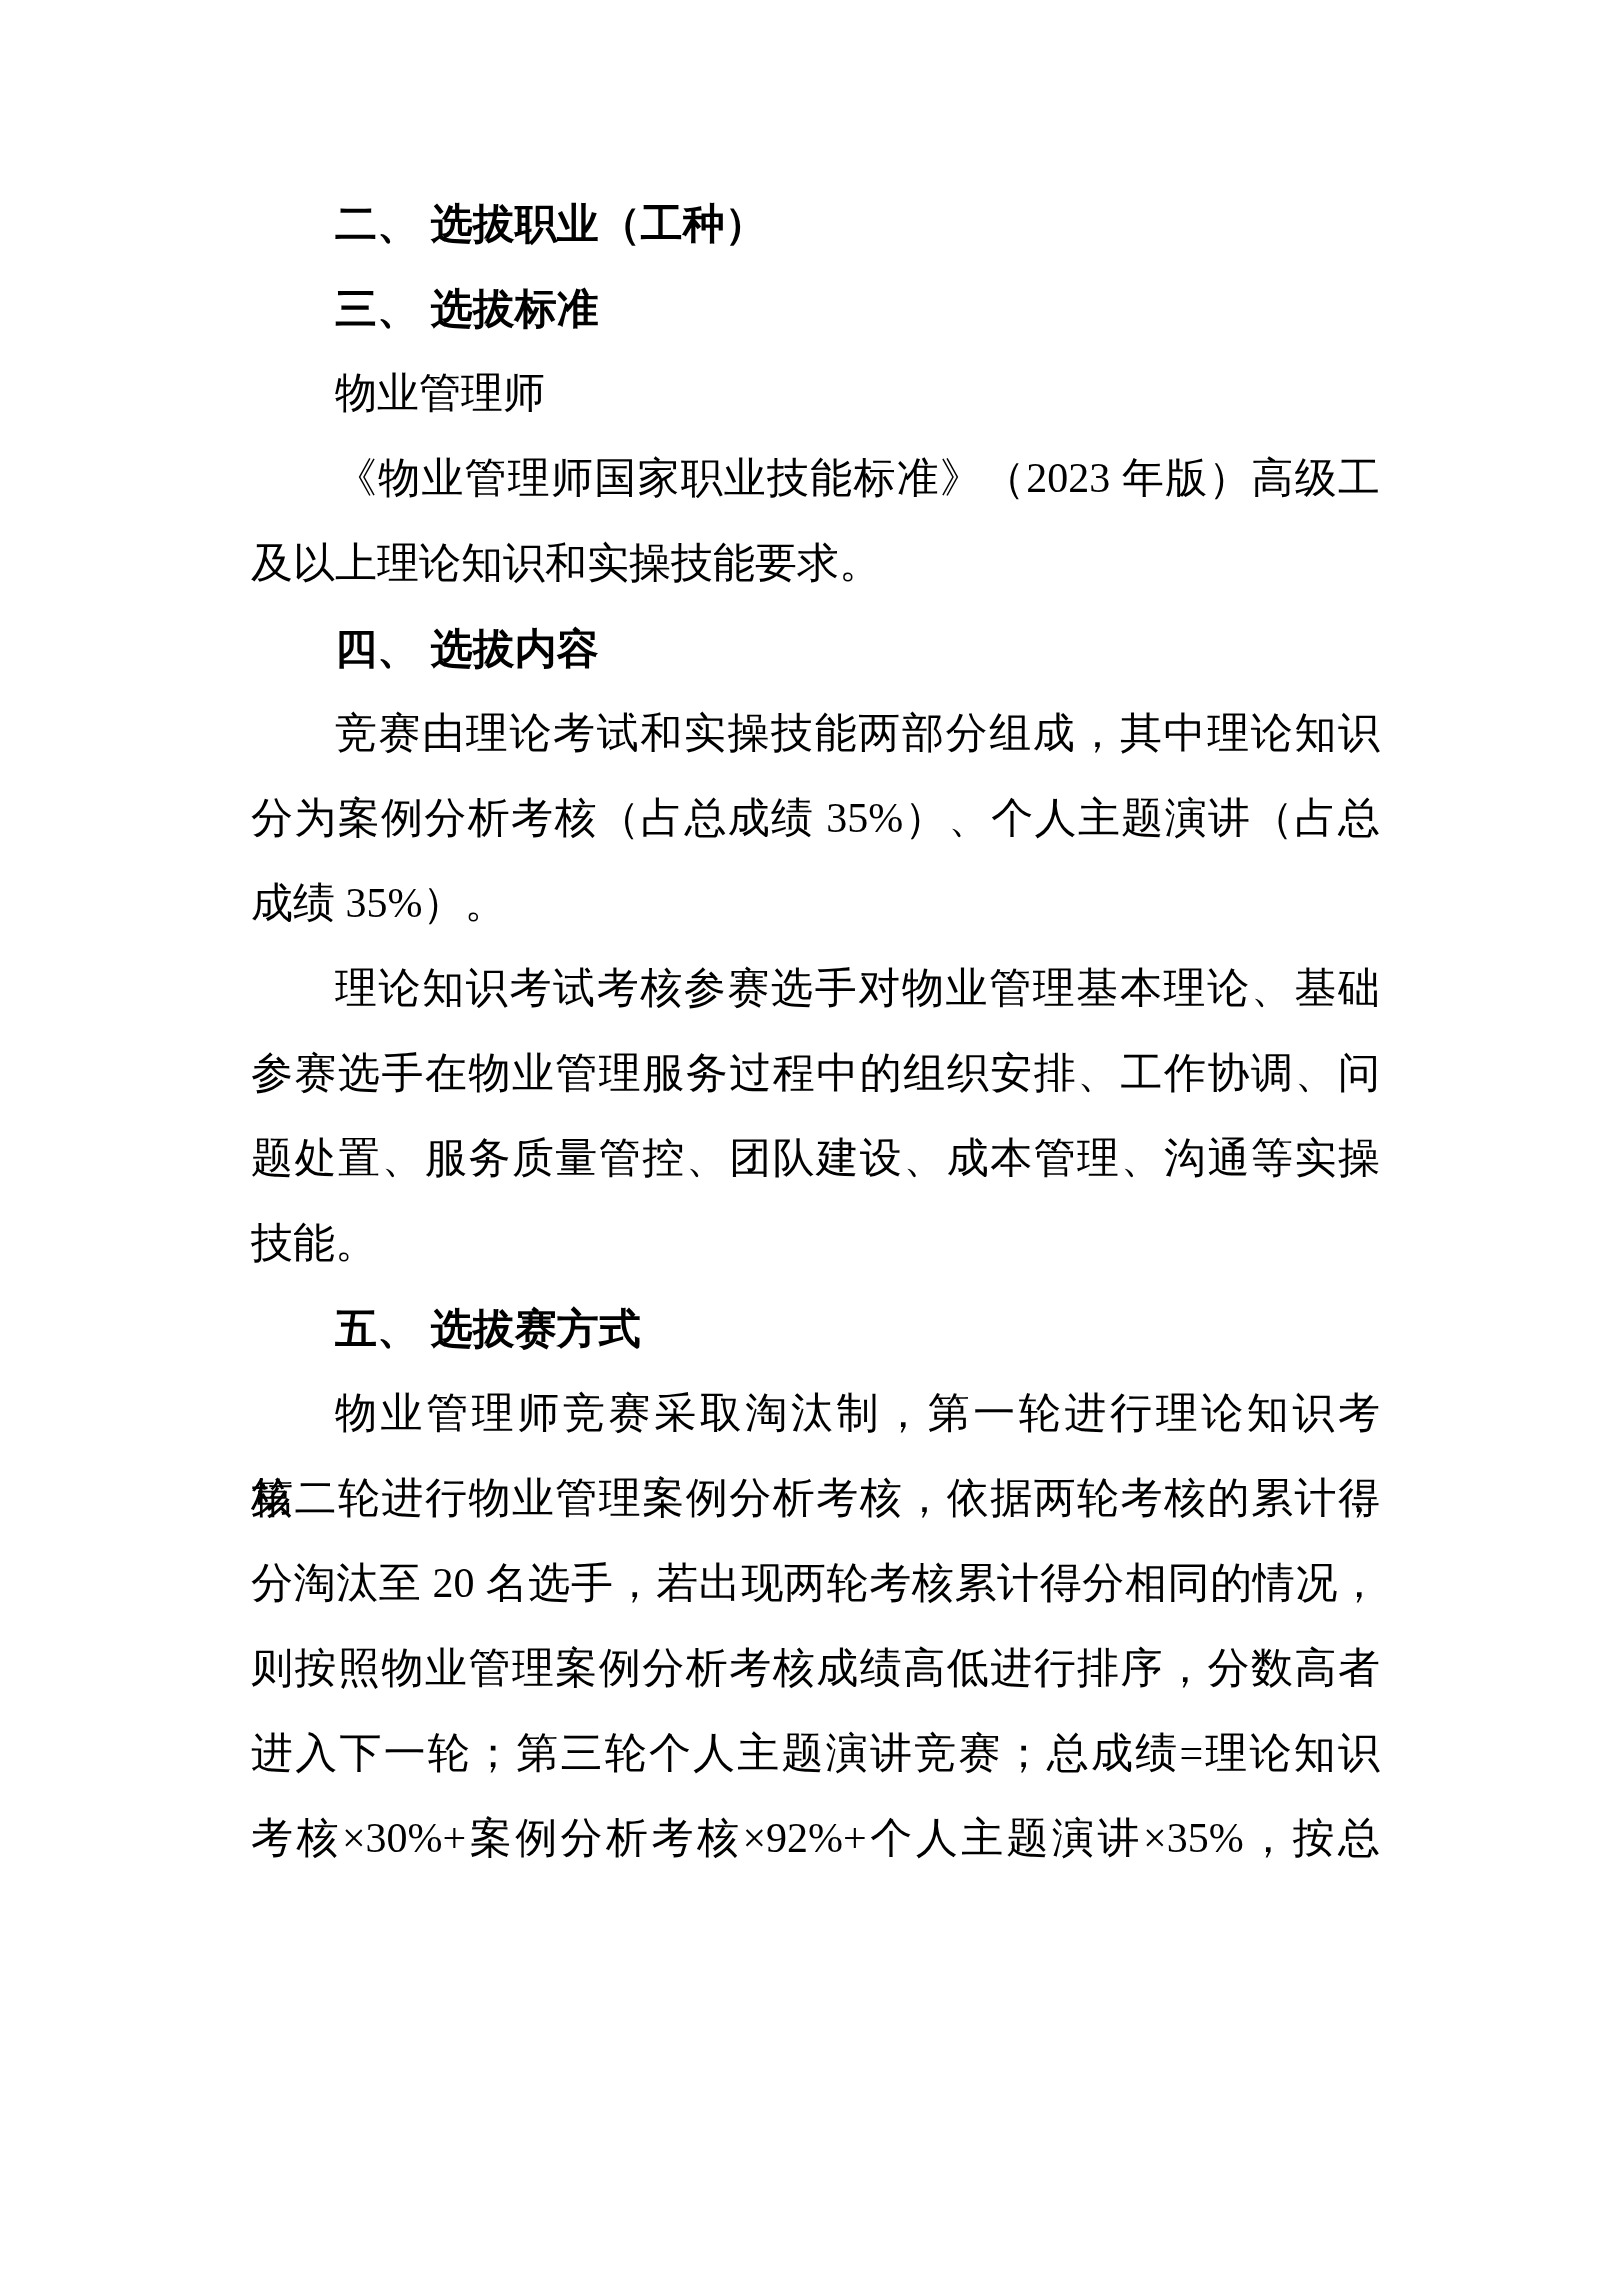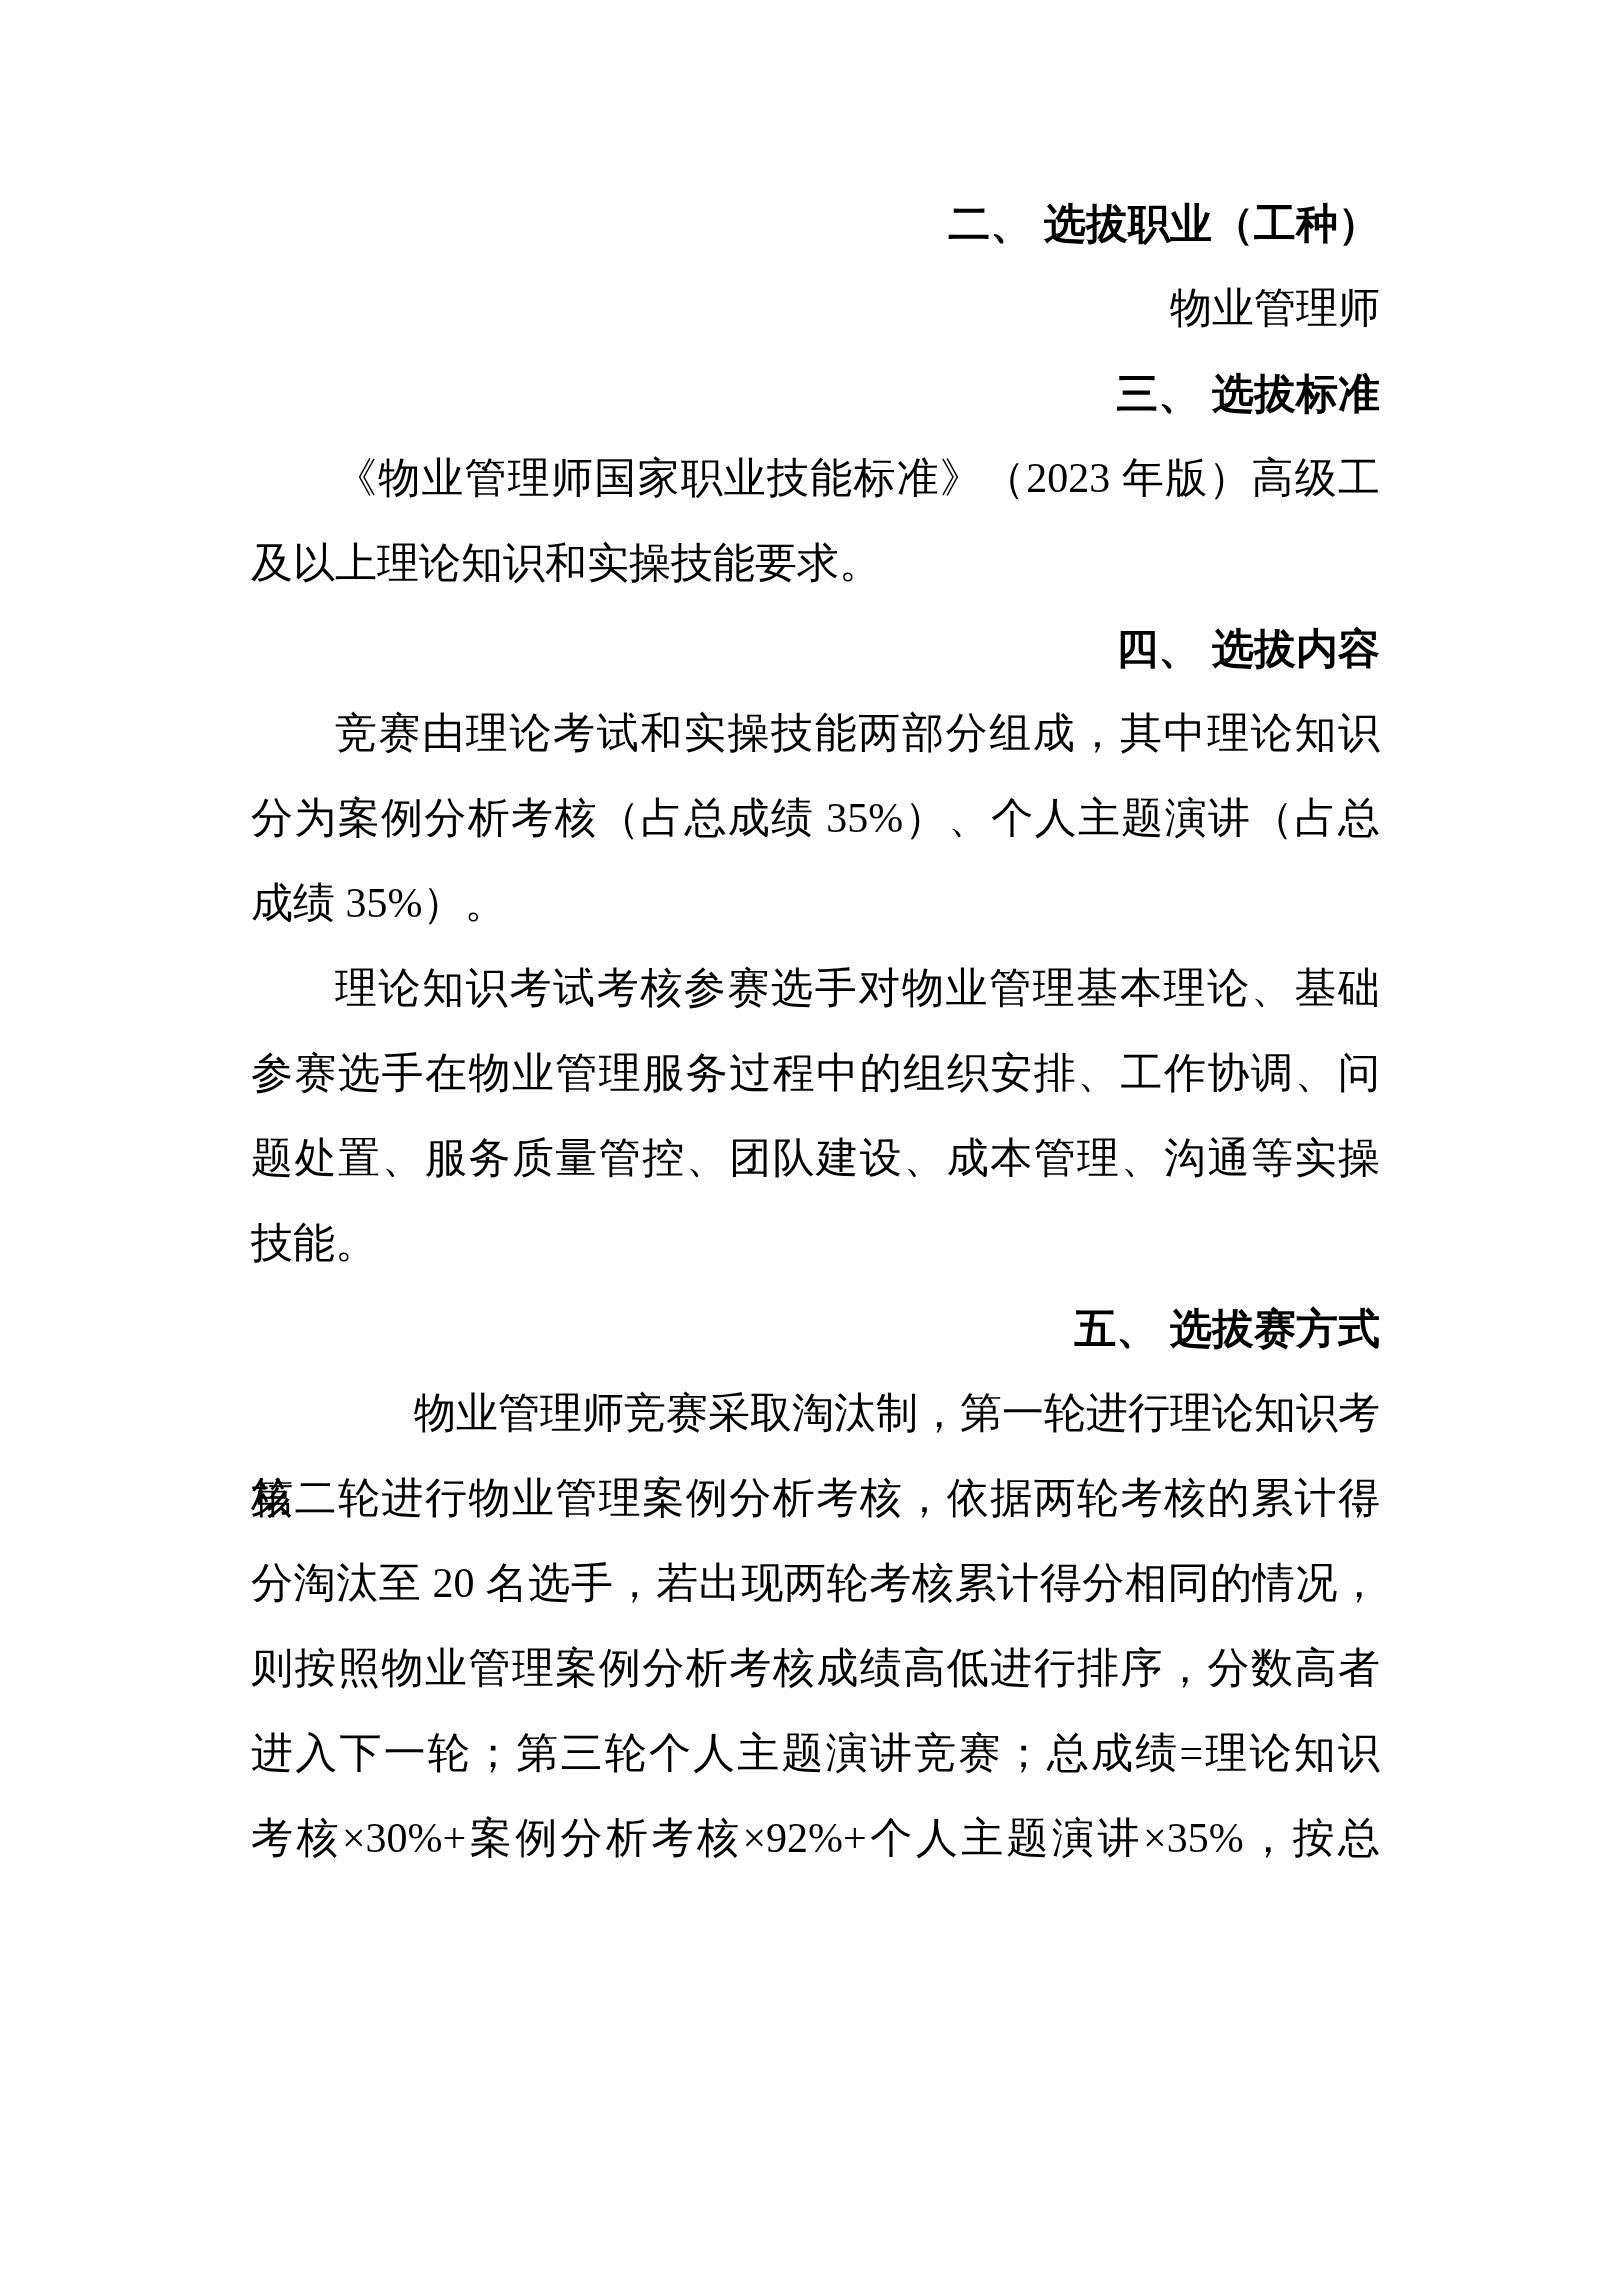--- a/index.html
+++ b/index.html
@@ -25,37 +25,36 @@
     font-family: "Liberation Serif", "DejaVu Serif", serif;
     color: #000000;
     text-align: left;
   }
   .line.just {
     text-align: justify;
     text-align-last: justify;
   }
   .line.indent {
     text-indent: 2em;
-    text-align: right;
   }
   .line.heading {
     font-family: "Liberation Sans", "DejaVu Sans", sans-serif;
     font-weight: 700;
   }
 </style>
 </head>
 <body>
 
 <div class="page">
 
   <div class="line heading indent">二、 选拔职业（工种）</div>
 
+  <div class="line heading indent">三、 选拔标准</div>
+
   <div class="line indent">物业管理师</div>
-
-  <div class="line heading indent">三、 选拔标准</div>
 
   <div class="line indent just">《物业管理师国家职业技能标准》（2023 年版）高级工</div>
   <div class="line">及以上理论知识和实操技能要求。</div>
 
   <div class="line heading indent">四、 选拔内容</div>
 
   <div class="line indent just">竞赛由理论考试和实操技能两部分组成，其中理论知识</div>
   <div class="line just">分为案例分析考核（占总成绩 35%）、个人主题演讲（占总</div>
   <div class="line">成绩 35%）。</div>
 

